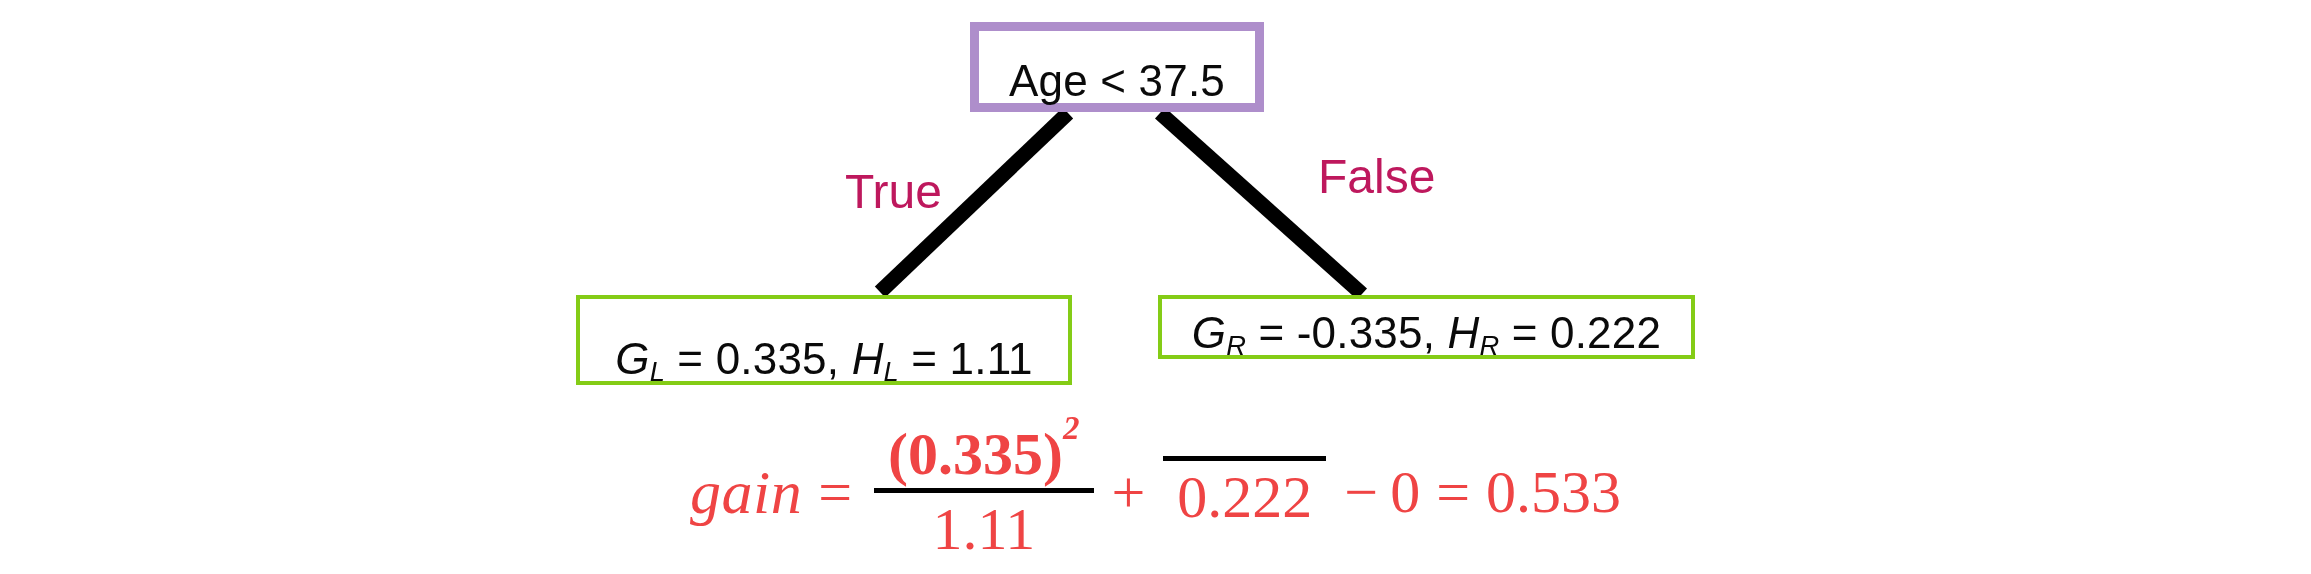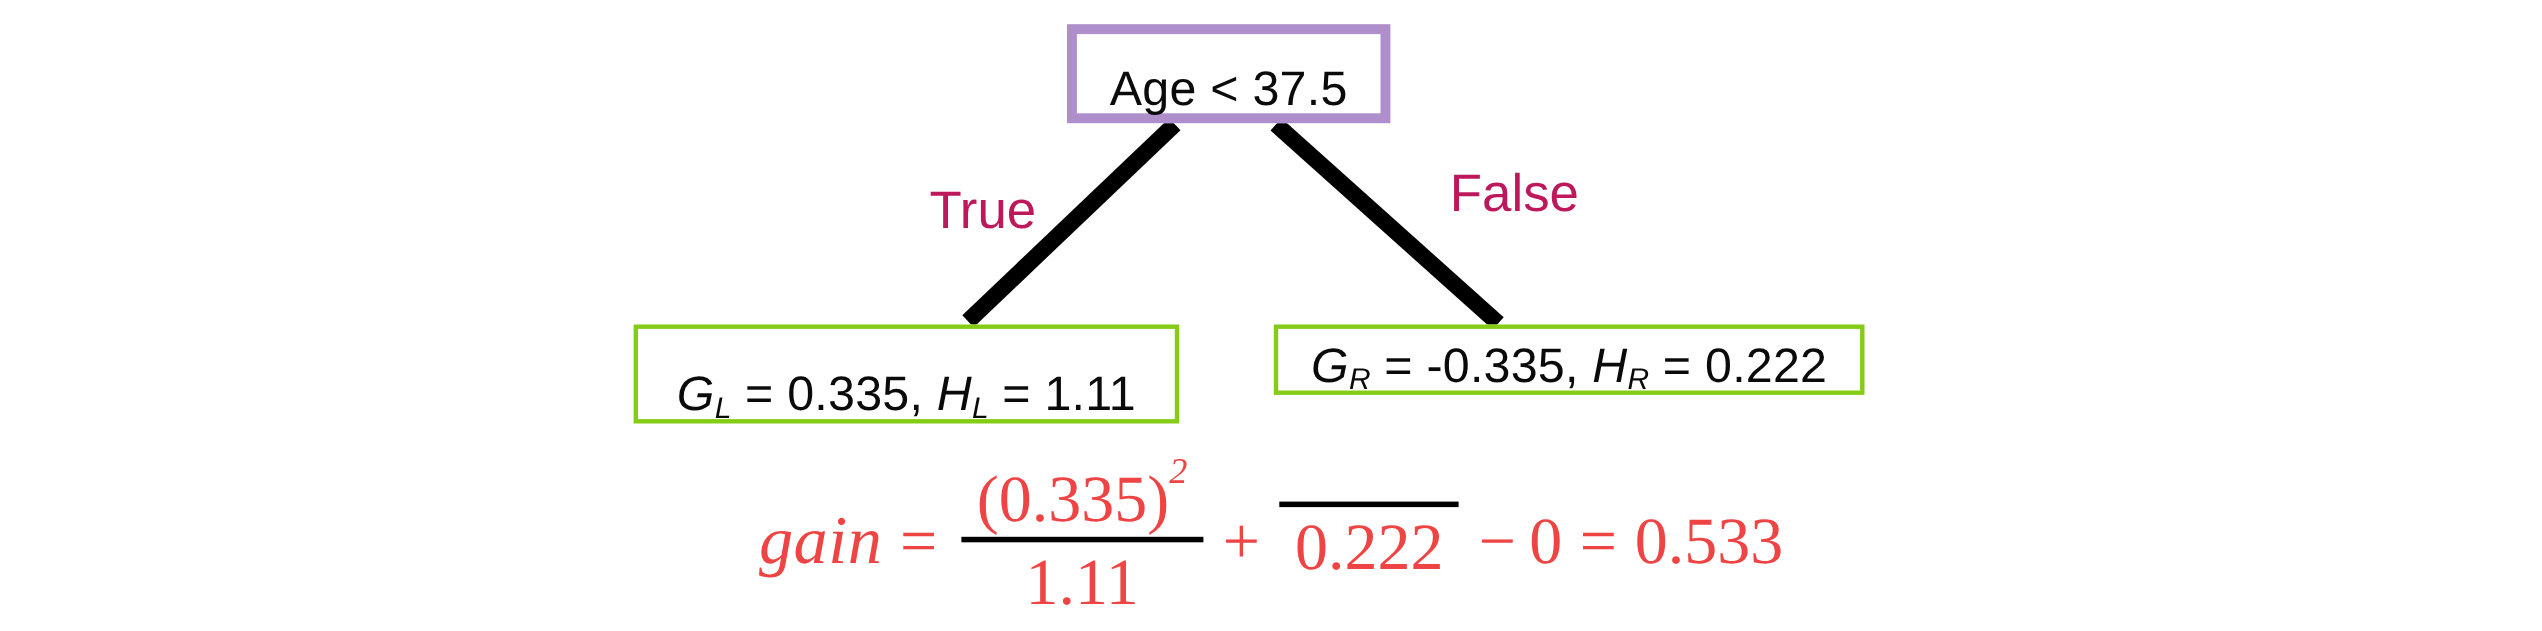--- a/index.html
+++ b/index.html
@@ -144,20 +144,21 @@
     display: inline-flex;
     flex-direction: column;
     align-items: center;
     justify-content: center;
     vertical-align: middle;
     margin: 0 6px;
   }
   .frac .num {
     padding: 0 14px 4px 14px;
     white-space: nowrap;
+    font-weight: bold;
   }
   .frac .bar {
     width: 100%;
     height: 5px;
     background: #000000;
   }
   .frac .den {
     padding: 6px 14px 0 14px;
     white-space: nowrap;
   }

